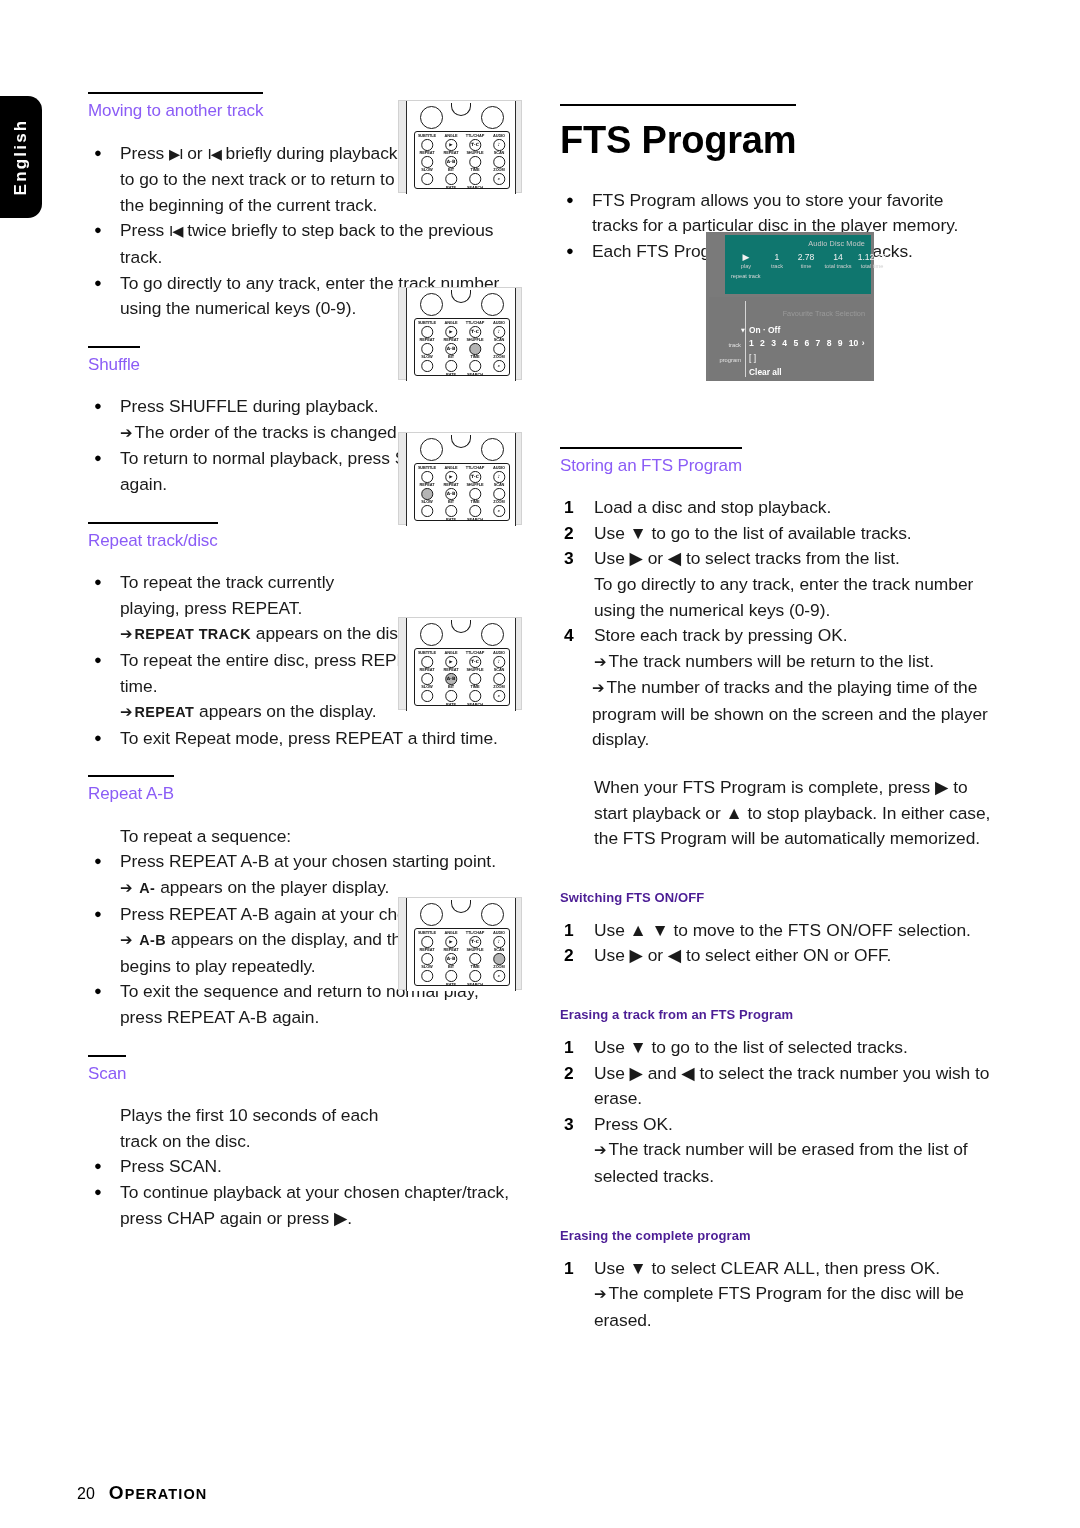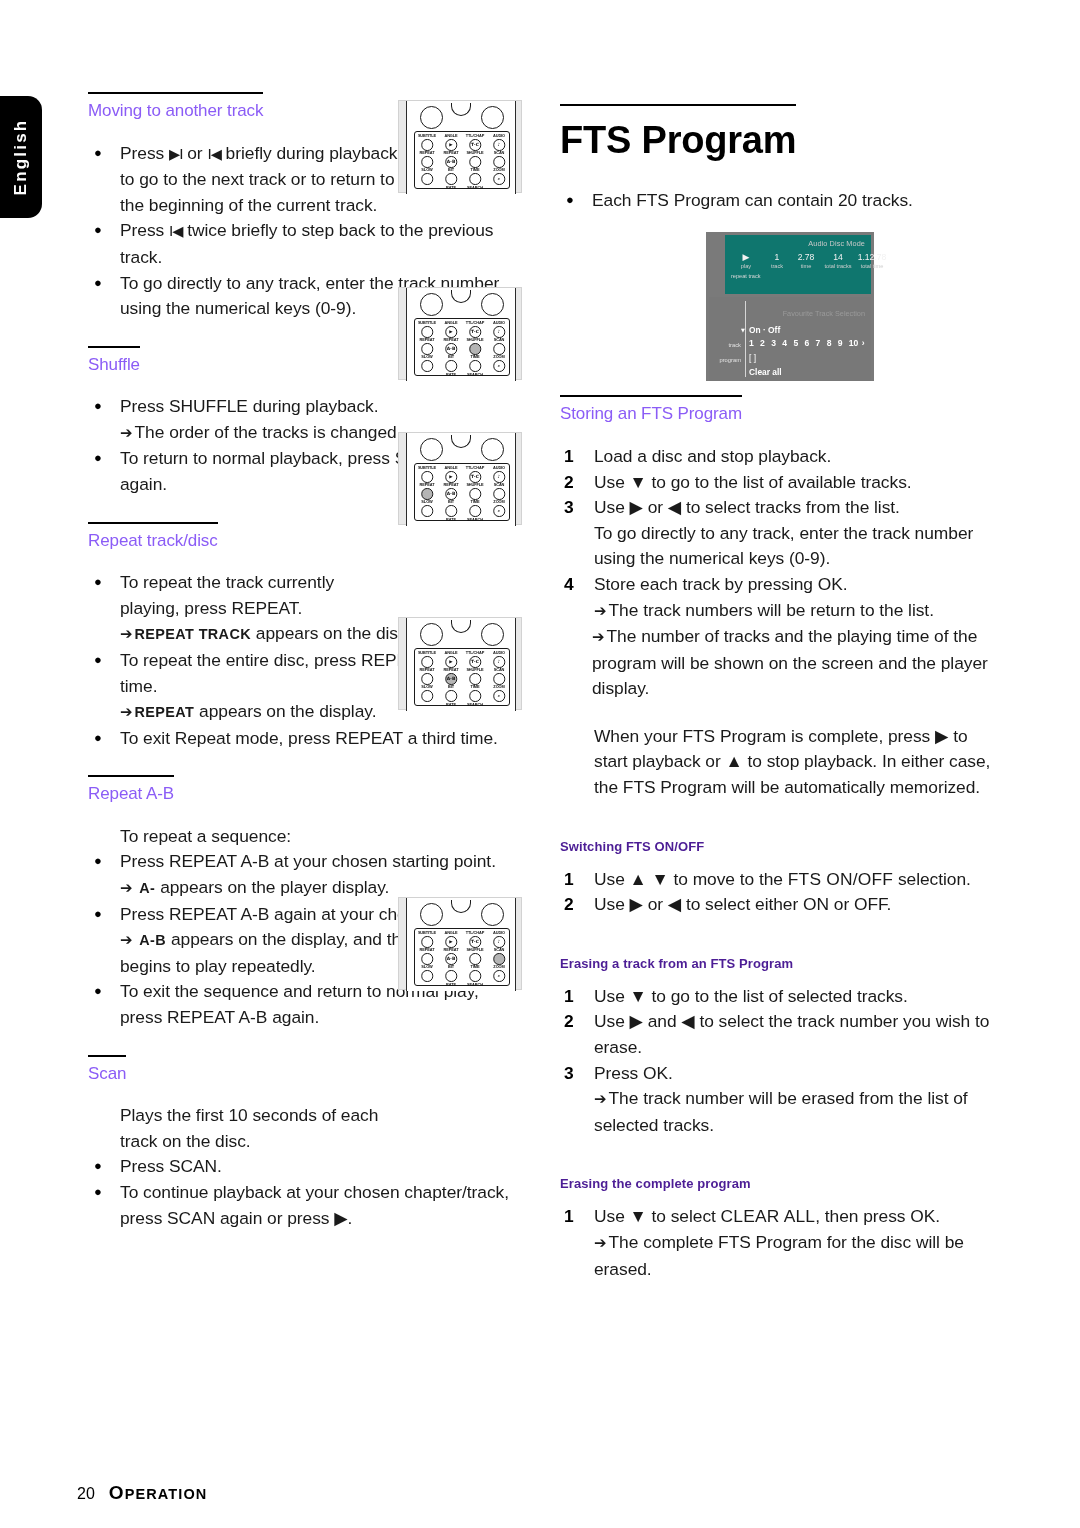--- a/index.html
+++ b/index.html
@@ -462,29 +462,30 @@
     </ul>
 
     <div class="spacer-md"></div>
 
     <h2 class="sec">
       <span class="rule-top">Scan</span>
     </h2>
     <ul class="blist body">
       <li class="nobullet" style="width:300px;"><span>Plays the first 10 seconds of each track on the disc.</span></li>
       <li>Press SCAN.</li>
-      <li>To continue playback at your chosen chapter/track, press SCAN again or press ▶.</li>
+      <li>To continue playback at your chosen chapter/track, press CHAP again or press ▶.</li>
     </ul>
   </div>
 
   <div class="col col-right">
     <h1 class="page-title">
       <span class="rule-top" style="padding-top:14px;">FTS Program</span>
     </h1>
     <ul class="blist body">
+      <li>FTS Program allows you to store your favorite tracks for a particular disc in the player memory.</li>
       <li>Each FTS Program can contain 20 tracks.</li>
     </ul>
 
     <div style="height:182px;"></div>
 
     <h2 class="sec">
       <span class="rule-top">Storing an FTS Program</span>
     </h2>
     <ol class="nlist body">
       <li>Load a disc and stop playback.</li>

